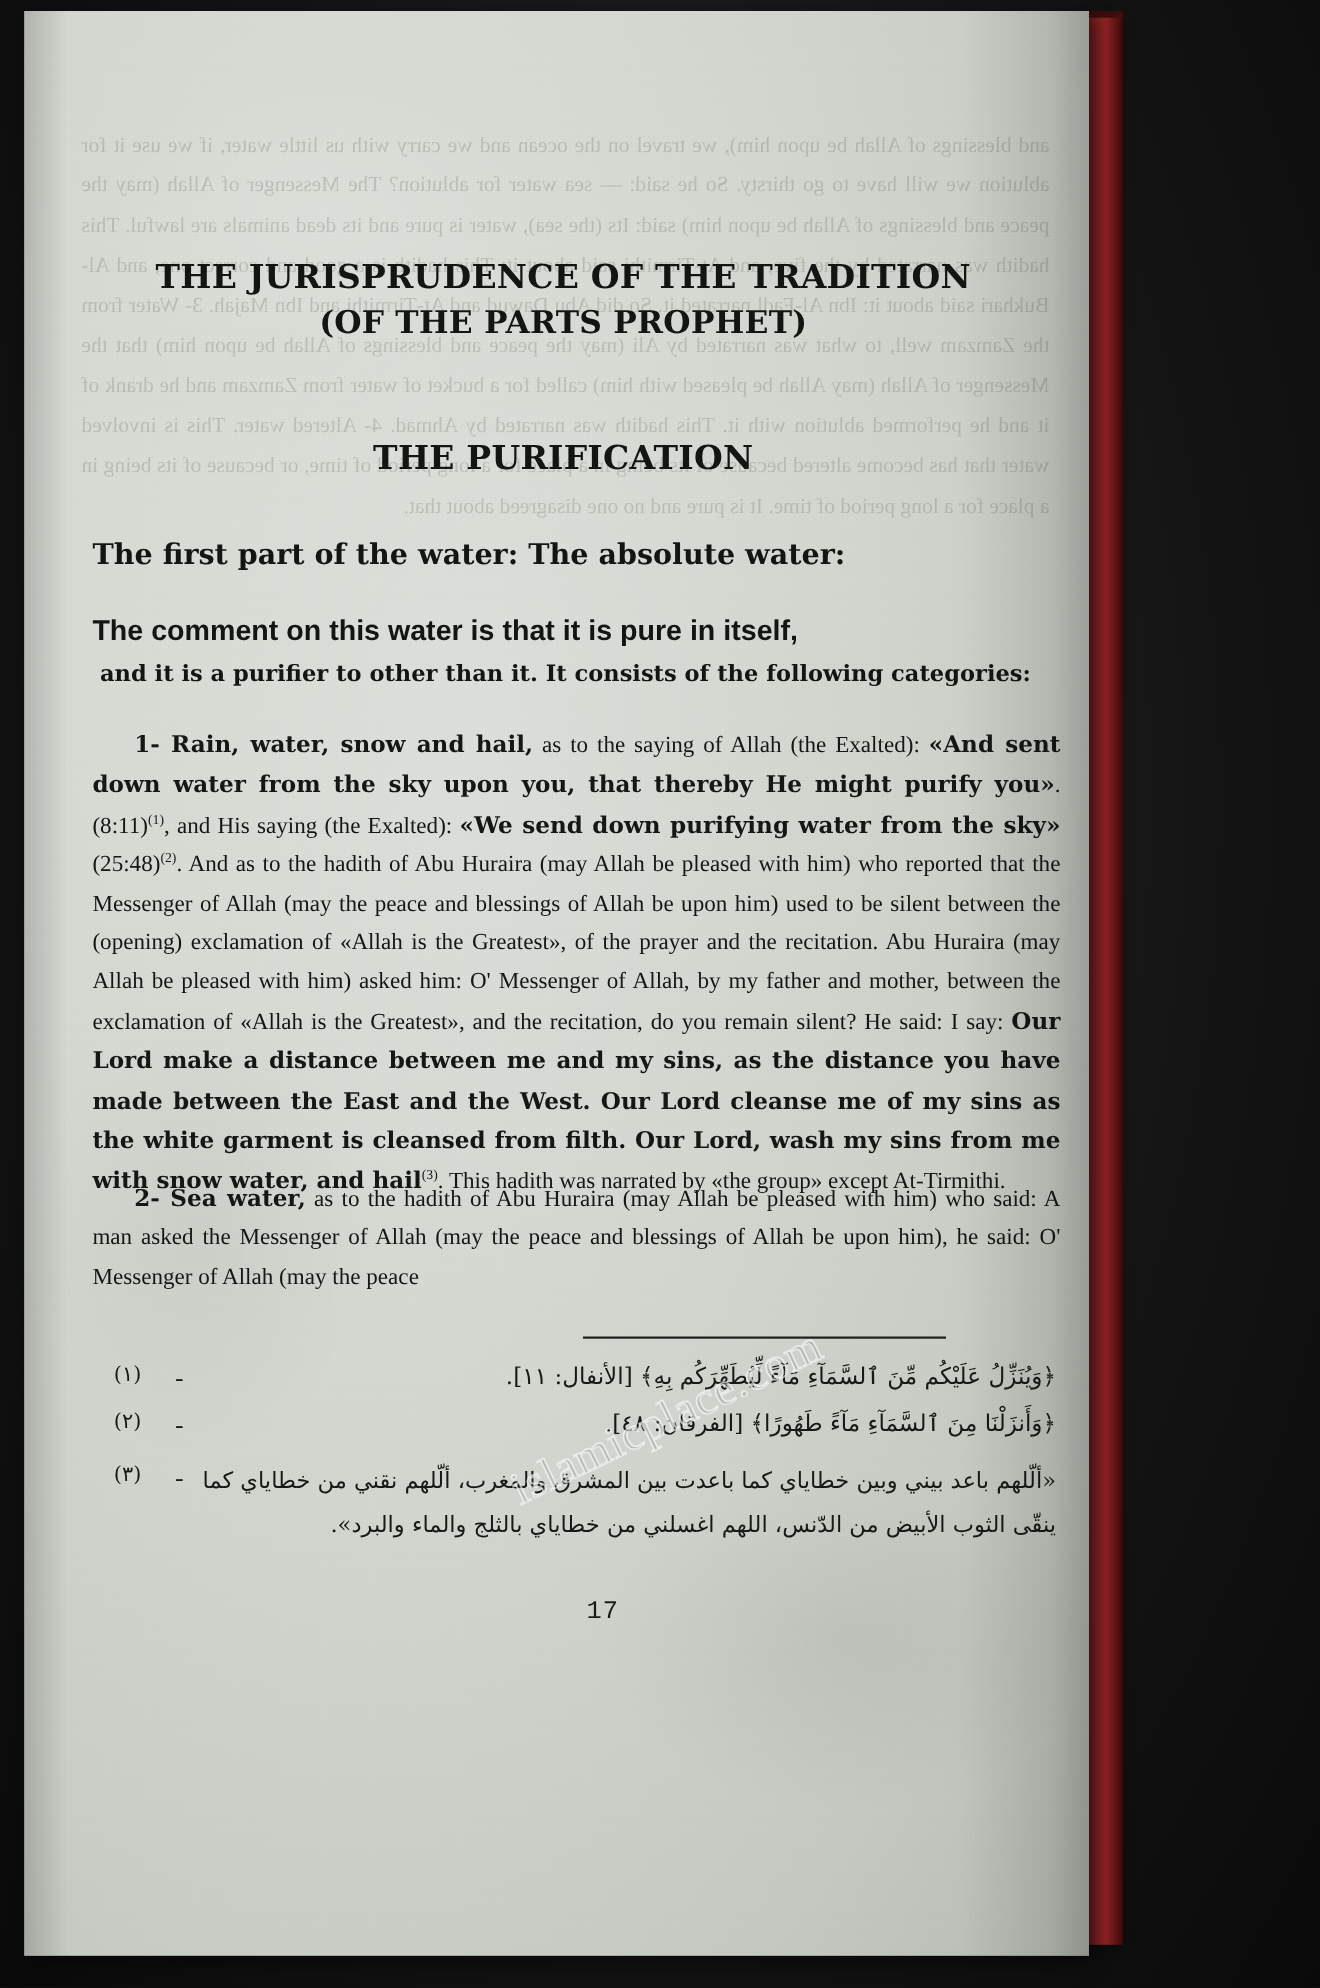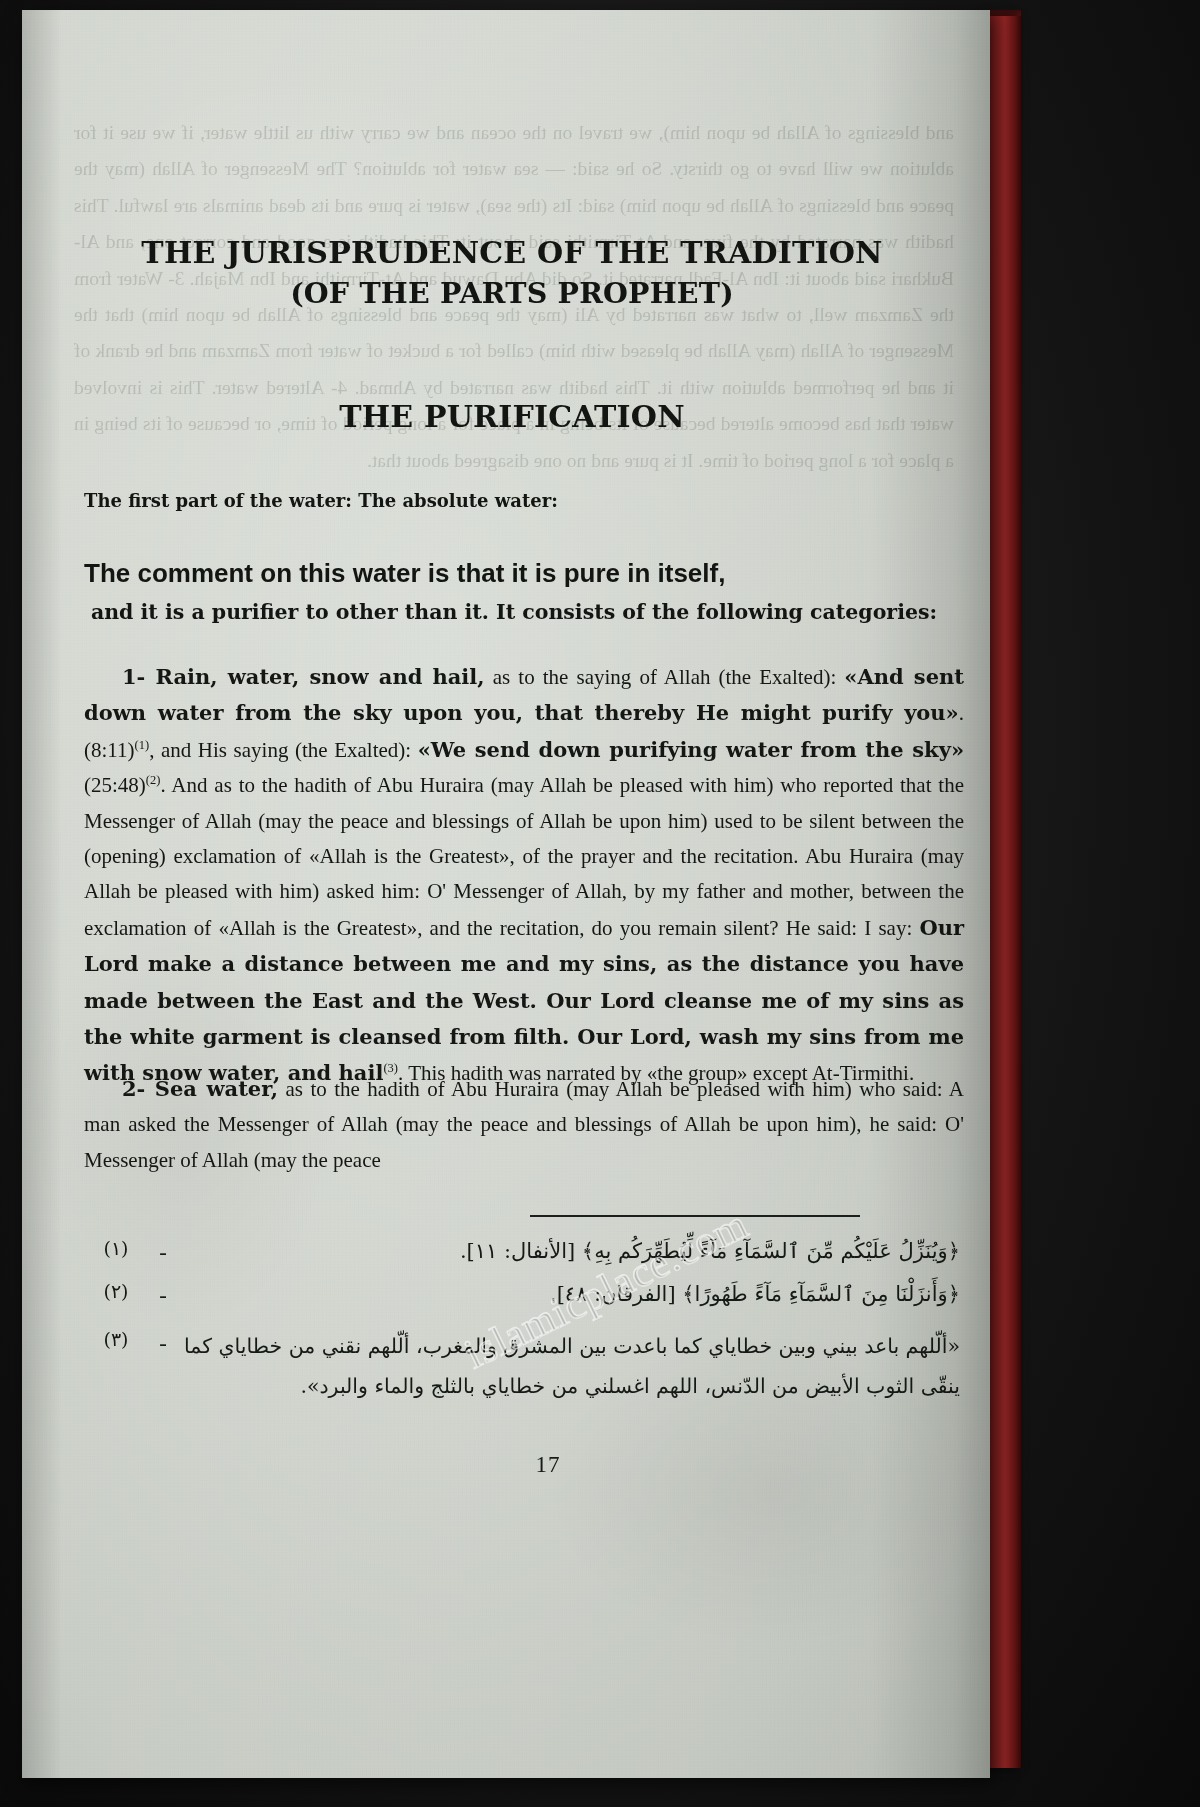--- a/index.html
+++ b/index.html
@@ -96,21 +96,21 @@
     font-weight:bold;
     font-size:30px;
     color:#121512;
     line-height:38px;
     letter-spacing:.2px;
   }
 
   #firstPart{
     position:absolute;left:62px;top:480px;width:860px;
     font-family:"DejaVu Serif","Liberation Serif",serif;
-    font-weight:bold;font-size:18px;color:#121512;
+    font-weight:bold;font-size:26px;color:#121512;
   }
   #commentLine{
     position:absolute;left:62px;top:548px;width:860px;
     font-family:Liberation Sans, sans-serif;
     font-weight:bold;font-size:26px;color:#121512;
   }
   #categoriesLine{
     position:absolute;left:62px;top:590px;width:860px;
     text-align:center;
     font-family:"DejaVu Serif","Liberation Serif",serif;
@@ -155,21 +155,21 @@
   }
   .ayah{font-size:21px;}
   #fn1{top:1225px;}
   #fn2{top:1268px;}
   #fn3{top:1316px;}
   #fn3 .fnText{line-height:40px;font-size:20.5px;}
 
   
   #folio{
     position:absolute;left:0;top:1442px;width:1052px;text-align:center;
-    font-family:Liberation Serif, serif;font-size:23px;color:#171b17;
+    font-family:Liberation Mono, monospace;font-size:23px;color:#171b17;
     letter-spacing:1px;
   }
 
   
   #watermark{
     position:absolute;left:430px;top:1255px;
     transform:rotate(-26deg);
     font-family:"Liberation Serif",serif;
     font-size:42px;
     letter-spacing:1px;

